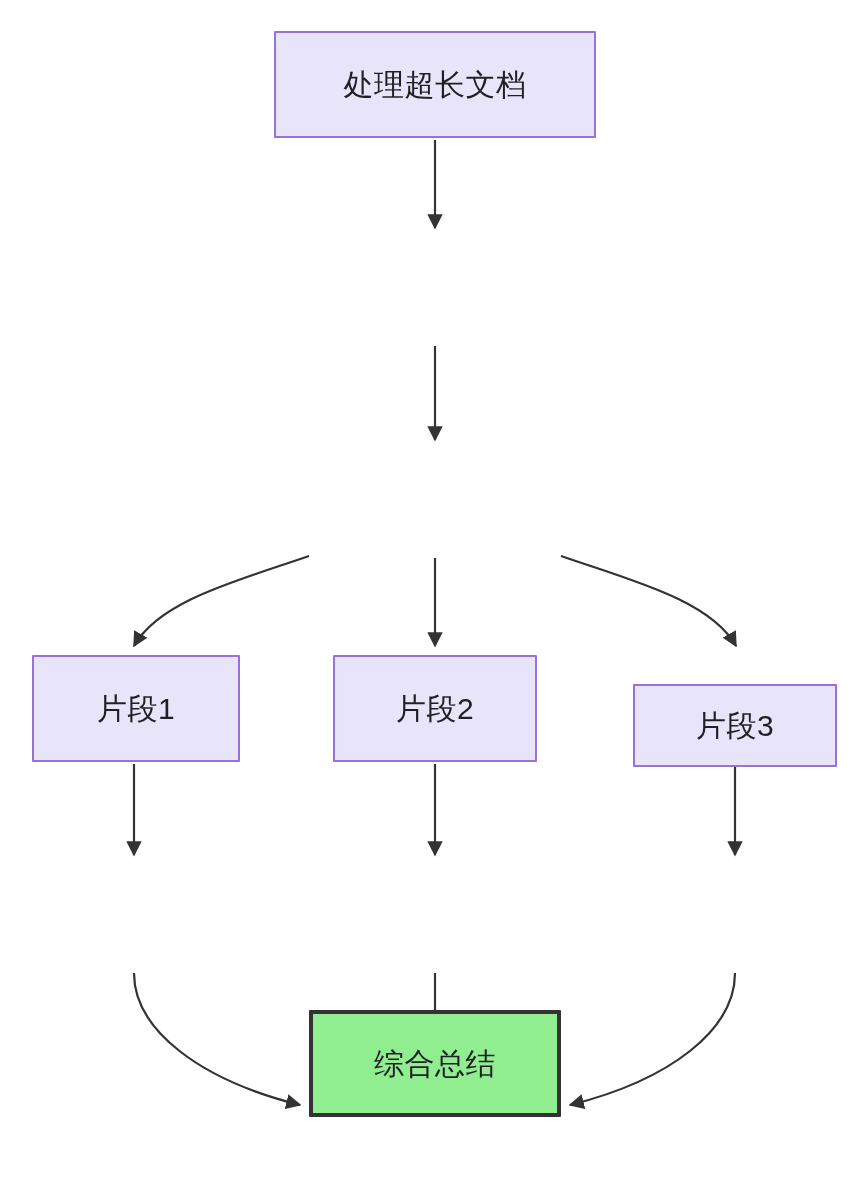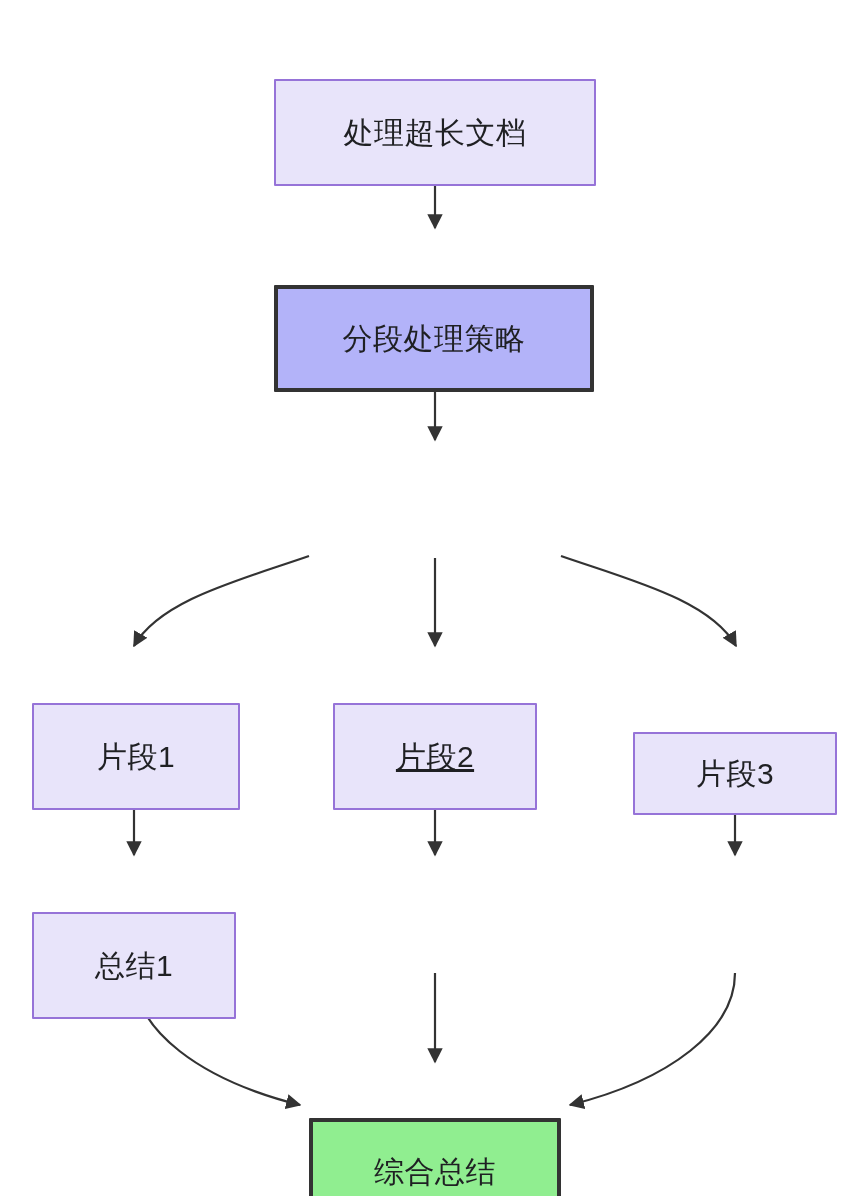--- a/index.html
+++ b/index.html
@@ -36,21 +36,20 @@
     justify-content: center;
     text-align: center;
     line-height: 1.2;
     color: #1f2023;
     font-size: 30px;
     letter-spacing: 0.5px;
     z-index: 2;
     background: #e8e4fa;
     border: 2px solid #9673d8;
     border-radius: 1px;
-    margin-top: 48px;
   }
   .node.accent {
     background: #b3b3f9;
     border: 4px solid #333333;
   }
   .node.success {
     background: #90ee90;
     border: 4px solid #333333;
   }
   .node-label {
@@ -82,40 +81,34 @@
       <path d="M 134,973 C 134,1030 200,1080 300,1105"></path>
       <path d="M 435,973 L 435,1062"></path>
       <path d="M 735,973 C 735,1030 670,1080 570,1105"></path>
     </g>
   </svg>
 
   <div class="node" style="left:274px; top:31px; width:322px; height:107px;">
     <span class="node-label">处理超长文档</span>
   </div>
 
-  <div class="node accent" style="left:274px; top:237px; width:320px; height:107px;">
-    <span class="node-label">分段处理策略</span>
-  </div>
 
 
   <div class="node" style="left:32px; top:655px; width:208px; height:107px;">
     <span class="node-label">片段1</span>
   </div>
 
-  <div class="node" style="left:333px; top:655px; width:204px; height:107px;text-decoration:underline;">
+  <div class="node" style="left:333px; top:655px; width:204px; height:107px;">
     <span class="node-label">片段2</span>
   </div>
 
   <div class="node" style="left:633px; top:684px; width:204px; height:83px;">
     <span class="node-label">片段3</span>
   </div>
 
-  <div class="node" style="left:32px; top:864px; width:204px; height:107px;">
-    <span class="node-label">总结1</span>
-  </div>
 
 
 
-  <div class="node success" style="left:309px; top:1070px; width:252px; height:107px;">
+  <div class="node success" style="left:309px; top:1010px; width:252px; height:107px;">
     <span class="node-label">综合总结</span>
   </div>
 
 </div>
 
 </body></html>

